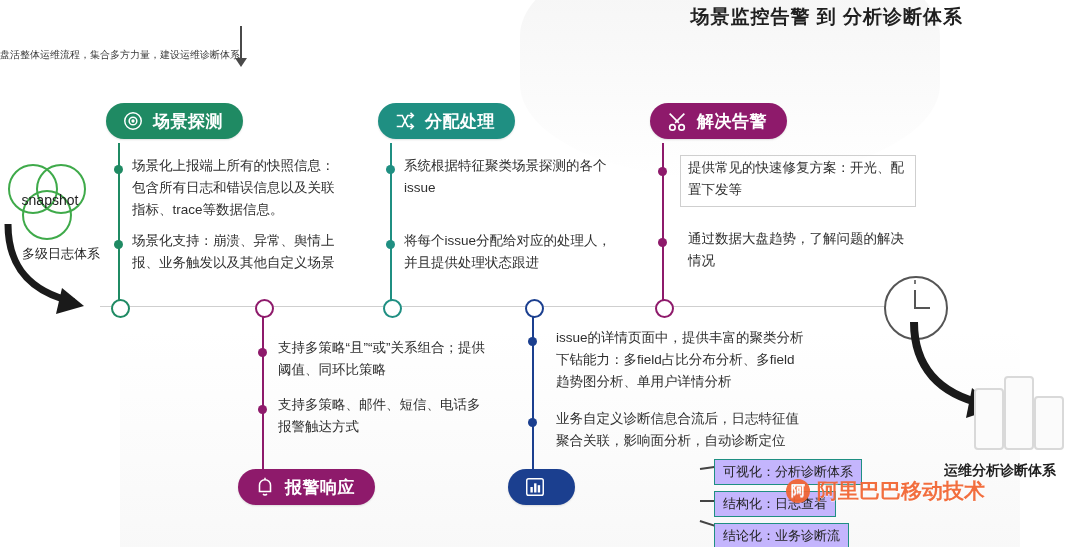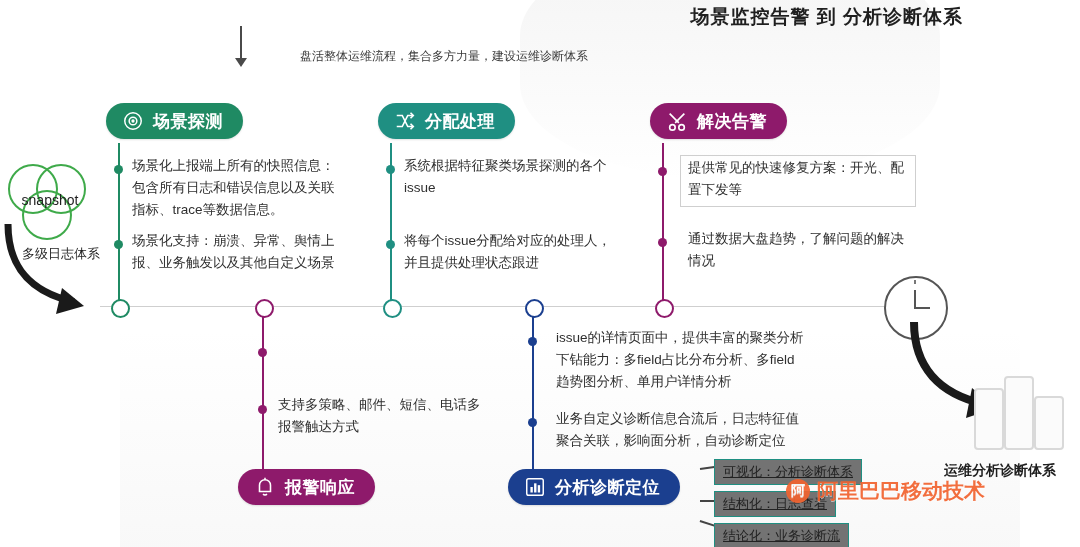--- a/index.html
+++ b/index.html
@@ -14,22 +14,22 @@
   
   .wash1 { position:absolute; left:520px; top:-60px; width:420px; height:240px;
            background:linear-gradient(180deg,#f2f2f2,#ffffff); border-radius:50%/40%;
            opacity:.9; }
   .wash2 { position:absolute; left:120px; top:330px; width:900px; height:230px;
            background:linear-gradient(180deg,#ffffff,#f6f6f6); opacity:.8; }
 
   
   .title { position:absolute; left:0; top:4px; width:963px; text-align:right;
            font-size:19px; font-weight:bold; color:#1f1f1f; letter-spacing:1px; }
-  .subtitle { position:absolute; left:0; top:48px; width:888px; text-align:center;
-              font-size:12px; color:#3a3a3a; }
+  .subtitle { position:absolute; left:0; top:48px; width:888px; 
+              font-size:10px; color:#3a3a3a; }
   .arrow-down { position:absolute; left:240px; top:26px; width:2px; height:34px; background:#4a4a4a; }
   .arrow-down:after { content:""; position:absolute; left:-5px; top:32px;
                       border-left:6px solid transparent; border-right:6px solid transparent;
                       border-top:9px solid #4a4a4a; }
 
   
   .hline { position:absolute; left:100px; top:306px; width:790px; height:1px; background:#cfcfcf; }
 
   
   .pill { position:absolute; height:36px; border-radius:20px; display:flex; align-items:center;
@@ -91,22 +91,22 @@
   .clock:after { content:""; position:absolute; left:29px; top:29px; width:15px; height:2px; background:#555; }
   .clock .tick { position:absolute; width:2px; height:4px; background:#777; left:28px; top:2px; }
   .curve-right { position:absolute; left:880px; top:320px; width:130px; height:110px; }
 
   .bottles { position:absolute; left:968px; top:370px; width:96px; height:90px; }
   .bottles .bx { position:absolute; border:2px solid #d9d9d9; border-radius:4px; background:#fbfbfb; }
   .rlabel { position:absolute; left:930px; top:460px; width:140px; text-align:center;
             font-size:14px; font-weight:bold; color:#1f1f1f; line-height:1.45; }
 
   
-  .kbox { position:absolute; height:24px; border:1.5px solid #1f8f82; background:#737373;
-          display:flex; align-items:center; padding:0 8px; font-size:13px; color:#222; white-space:nowrap;text-decoration:underline; }
+  .kbox { position:absolute; height:24px; border:1.5px solid #1f8f82; background:#c4b5fd;
+          display:flex; align-items:center; padding:0 8px; font-size:13px; color:#222; white-space:nowrap; }
   .kb1 { left:714px; top:459px; }
   .kb2 { left:714px; top:491px; }
   .kb3 { left:714px; top:523px; }
   .kline { position:absolute; background:#444; height:1.5px; transform-origin:left center; }
 
   
   .noteframe { position:absolute; left:680px; top:155px; width:234px; height:50px;
                border:1px solid #cfcfcf; }
 
   
@@ -191,21 +191,20 @@
 
   <div class="pill pill-e">
     <span class="picon">
       <svg width="22" height="22" viewBox="0 0 24 24">
           <rect x="3" y="3" width="18" height="18" rx="2" fill="none" stroke="#fff" stroke-width="1.6"></rect>
           <rect x="7" y="12" width="2.6" height="6" fill="#fff"></rect>
           <rect x="11" y="8" width="2.6" height="10" fill="#fff"></rect>
           <rect x="15" y="10" width="2.6" height="8" fill="#fff"></rect>
         </svg>
     </span>
-    <span>分析诊断定位</span>
   </div>
 
   <div class="vline v-a"></div>
   <div class="vline v-b"></div>
   <div class="vline v-c"></div>
   <div class="vline v-d"></div>
   <div class="vline v-e"></div>
 
   <div class="ring ring-a"></div>
   <div class="ring ring-d"></div>
@@ -223,20 +222,21 @@
   <div class="dot t" style="left:386px; top:240px;"></div>
   <div class="txt" style="left:404px; top:230px; width:212px;">将每个issue分配给对应的处理人，并且提供处理状态跟进</div>
 
   <div class="noteframe"></div>
   <div class="dot m" style="left:658px; top:167px;"></div>
   <div class="txt" style="left:688px; top:157px; width:216px;">提供常见的快速修复方案：开光、配置下发等</div>
   <div class="dot m" style="left:658px; top:238px;"></div>
   <div class="txt" style="left:688px; top:228px; width:216px;">通过数据大盘趋势，了解问题的解决情况</div>
 
   <div class="dot m" style="left:258px; top:348px;"></div>
+  <div class="txt" style="left:278px; top:337px; width:215px;">支持多策略“且”“或”关系组合；提供阈值、同环比策略</div>
   <div class="dot m" style="left:258px; top:405px;"></div>
   <div class="txt" style="left:278px; top:394px; width:215px;">支持多策略、邮件、短信、电话多报警触达方式</div>
 
   <div class="dot b" style="left:528px; top:337px;"></div>
   <div class="txt" style="left:556px; top:327px; width:250px;">issue的详情页面中，提供丰富的聚类分析下钻能力：多field占比分布分析、多field趋势图分析、单用户详情分析</div>
   <div class="dot b" style="left:528px; top:418px;"></div>
   <div class="txt" style="left:556px; top:408px; width:250px;">业务自定义诊断信息合流后，日志特征值聚合关联，影响面分析，自动诊断定位</div>
 
   <div class="kline" style="left:700px; top:468px; width:18px; transform:rotate(-8deg);"></div>
   <div class="kline" style="left:700px; top:500px; width:18px;"></div>

